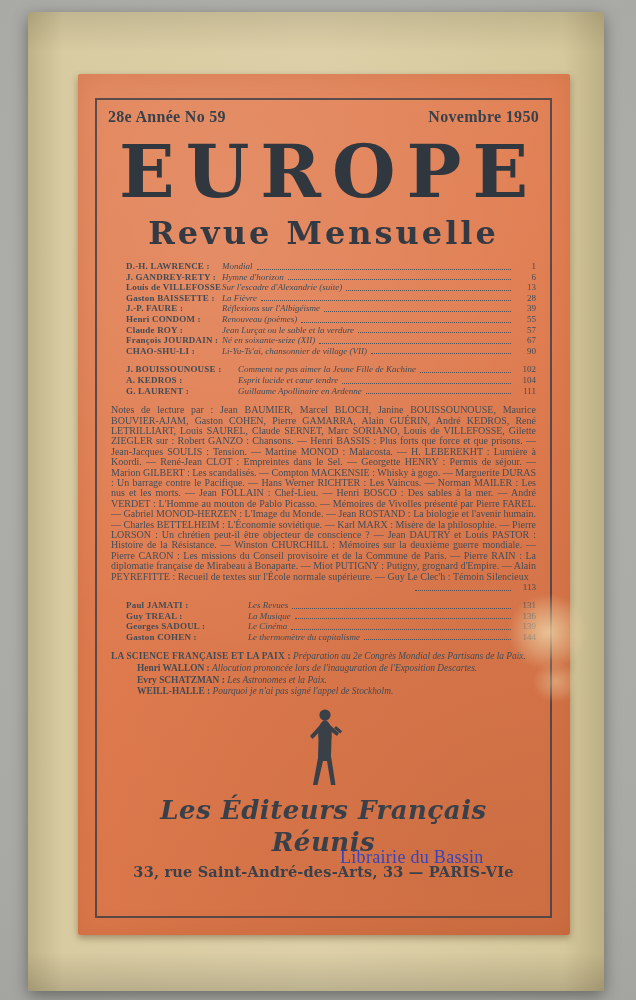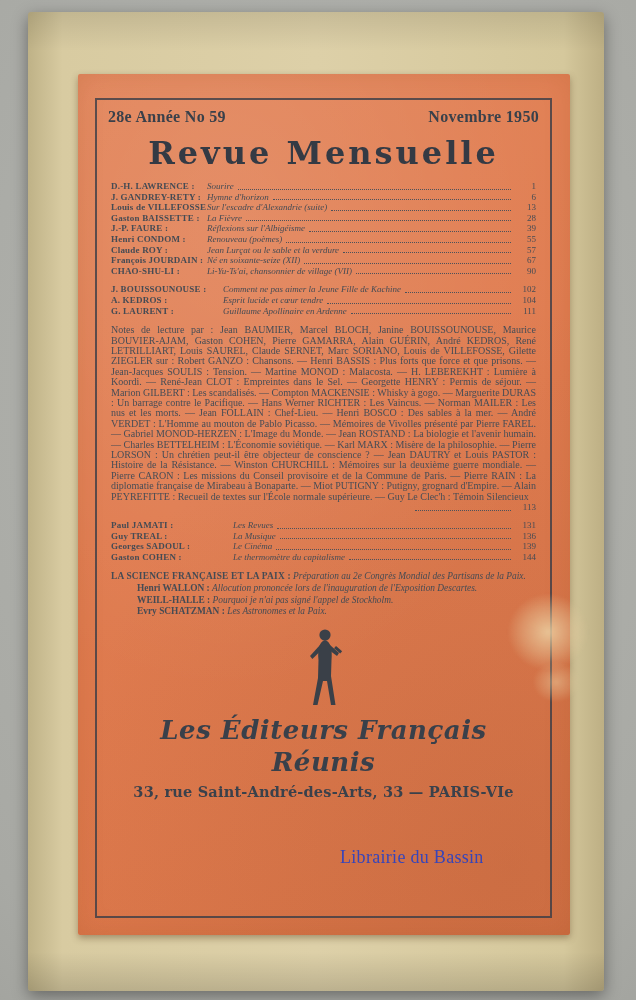--- a/index.html
+++ b/index.html
@@ -55,21 +55,21 @@
     color:#31373f;text-indent:11px;
   }
   .subtitle{
     margin-top:13px;text-align:center;
     font-family:"DejaVu Serif", serif;font-weight:bold;
     font-size:32px;line-height:28px;letter-spacing:3px;color:#343a44;
   }
   .rows{margin-top:14px;padding:0 3px;}
   .row{
     display:flex;align-items:baseline;
-    font-size:9px;line-height:10.6px;color:#454b54;white-space:nowrap;
+    font-size:9px;line-height:10.6px;color:#454b54;white-space:nowrap;margin-left:15px;
   }
   .row .au{flex:none;width:96px;font-weight:bold;letter-spacing:.2px;overflow:hidden;}
   .row.chr .au{width:112px;}
   .row.rev .au{width:122px;}
   .row .ti{flex:none;font-style:italic;}
   .row .dots{flex:1;min-width:6px;margin:0 3px 2px 4px;border-bottom:1.5px dotted #4c525b;align-self:flex-end;}
   .row .pg{flex:none;width:22px;text-align:right;}
   .chron-head{
     margin-top:11px;text-align:center;
     font-family:"DejaVu Serif", serif;font-weight:bold;
@@ -116,26 +116,27 @@
   <div class="book">
     <div class="cover">
 
       <div class="frame">
 
         <div class="hdr">
           <span>28e Année No 59</span>
           <span>Novembre 1950</span>
         </div>
 
+        <div class="masthead">EUROPE</div>
         <div class="subtitle">Revue Mensuelle</div>
 
         <div class="rows">
           <div class="row">
             <span class="au">D.-H. LAWRENCE :</span>
-            <span class="ti">Sourire</span>
+            <span class="ti">Mondial</span>
             <span class="dots"></span>
             <span class="pg">1</span>
           </div>
           <div class="row">
             <span class="au">J. GANDREY-RETY :</span>
             <span class="ti">Hymne d'horizon</span>
             <span class="dots"></span>
             <span class="pg">6</span>
           </div>
           <div class="row">
@@ -241,26 +242,26 @@
         <div class="science">
           <div class="lead">
             <span class="lab">LA SCIENCE FRANÇAISE ET LA PAIX :</span>
             <span class="tx">Préparation au 2e Congrès Mondial des Partisans de la Paix.</span>
           </div>
           <div class="it">
             <span class="au">Henri WALLON :</span>
             <span class="ti">Allocution prononcée lors de l'inauguration de l'Exposition Descartes.</span>
           </div>
           <div class="it">
+            <span class="au">Evry SCHATZMAN :</span>
+            <span class="ti">Les Astronomes et la Paix.</span>
+          </div>
+          <div class="it">
             <span class="au">WEILL-HALLE :</span>
             <span class="ti">Pourquoi je n'ai pas signé l'appel de Stockholm.</span>
-          </div>
-          <div class="it">
-            <span class="au">Evry SCHATZMAN :</span>
-            <span class="ti">Les Astronomes et la Paix.</span>
           </div>
         </div>
 
         <div class="colophon">
           <svg width="42" height="84" viewBox="0 0 42 84">
             <g fill="#3a4048" stroke="none">
               <circle cx="22" cy="9" r="5.6"></circle>
               <path d="M22,14 C16,16 14.5,24 15.5,34 L15,52 L10,79 L14.5,79 L20,55 L24,55 L28,79 L32.5,79 L28,50 L28.5,34 C29.5,24 28,16 22,14 Z"></path>
               <path d="M17,19 L7,30 L9.4,33 L18.5,24 Z"></path>
               <path d="M27,19 L36,27 L34,30 L26,24 Z"></path>

